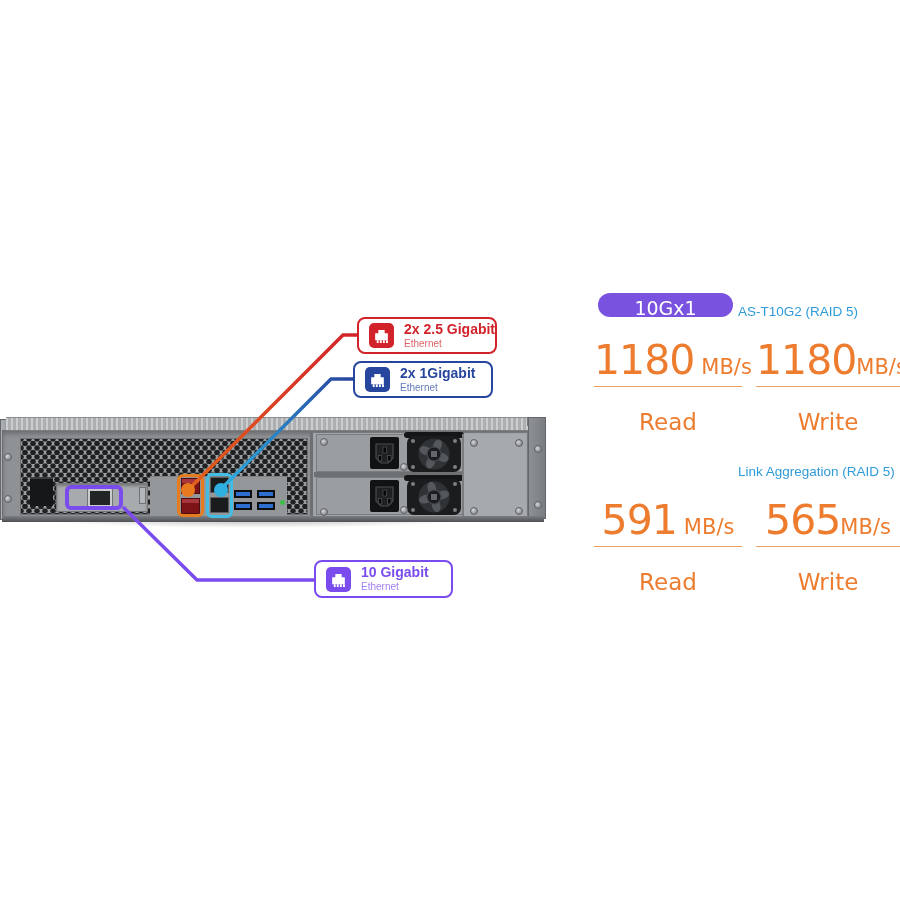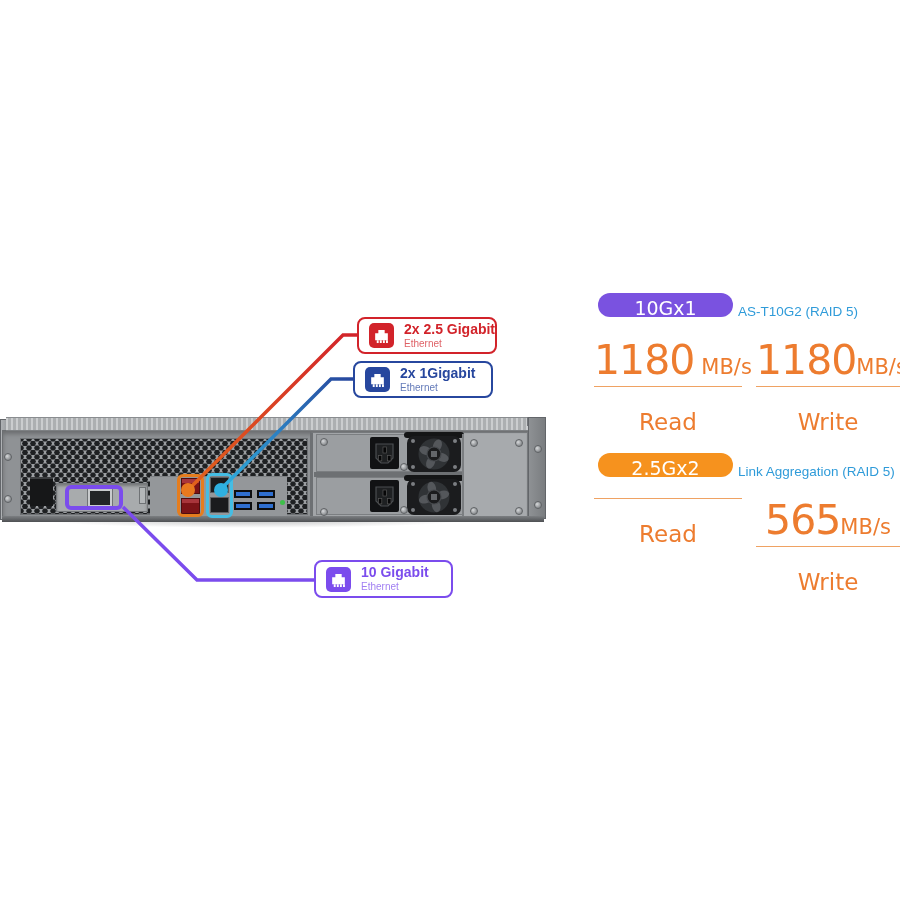--- a/index.html
+++ b/index.html
@@ -275,23 +275,25 @@
     <div class="col col-write">
       <div class="value">
         <span>1180</span><span class="unit">MB/s</span>
       </div>
       <div class="rule"></div>
       <div class="rw">Write</div>
     </div>
   </section>
 
   <section class="bench" style="top:452px;">
-    <div class="badge badge-orange">2.5Gx2</div>
     <div class="config">Link Aggregation (RAID 5)</div>
     <div class="col col-read">
+      <div class="value">
+        <span>591</span><span class="unit gap">MB/s</span>
+      </div>
       <div class="rule"></div>
       <div class="rw">Read</div>
     </div>
     <div class="col col-write">
       <div class="value">
         <span>565</span><span class="unit">MB/s</span>
       </div>
       <div class="rule"></div>
       <div class="rw">Write</div>
     </div>

